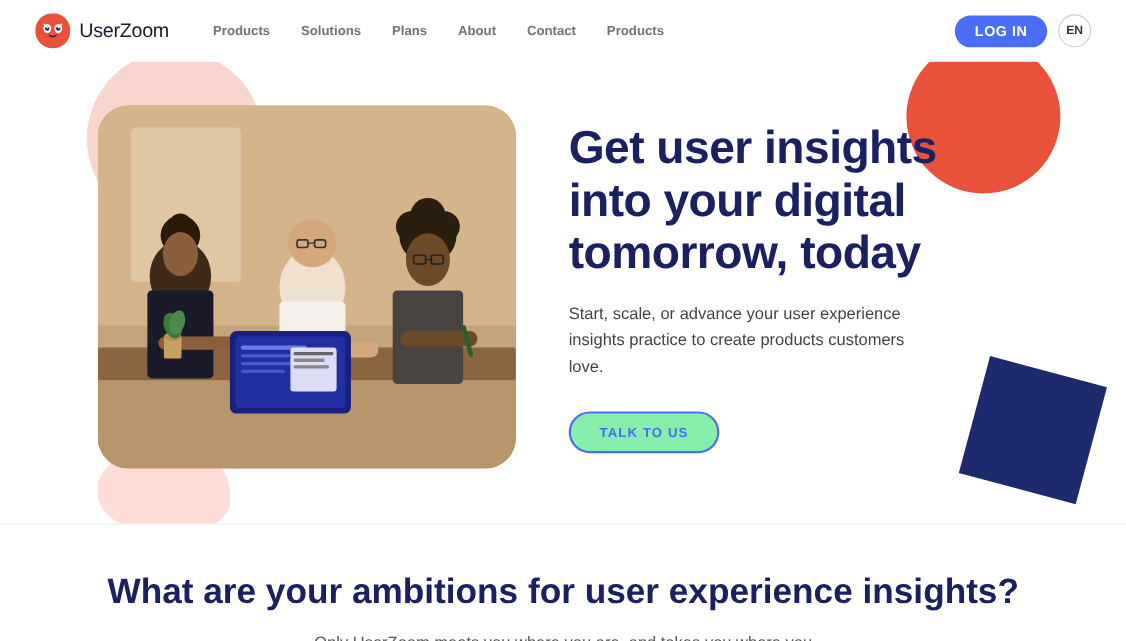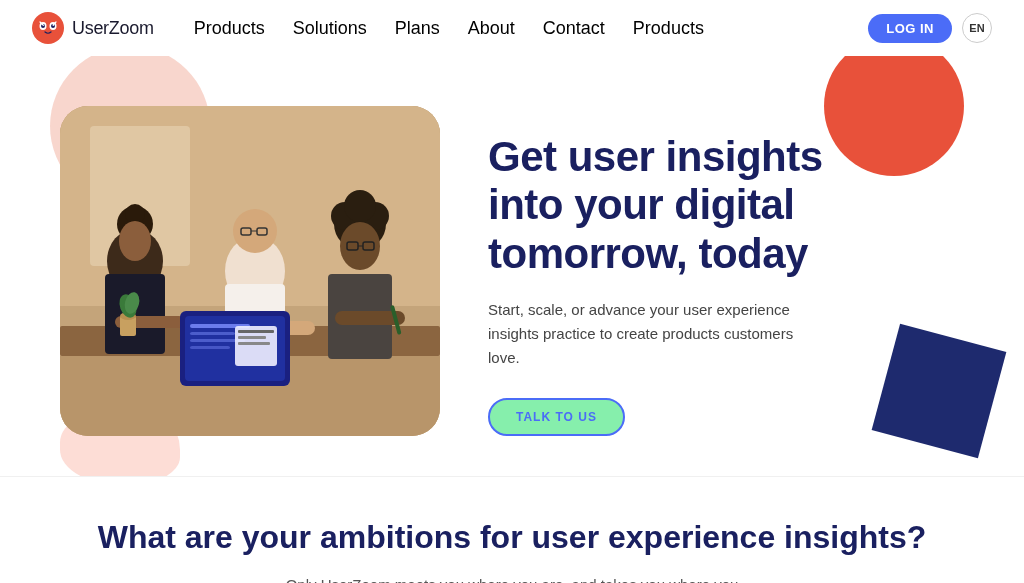--- a/index.html
+++ b/index.html
@@ -38,23 +38,23 @@
       letter-spacing: -0.3px;
     }
     .nav-links {
       display: flex;
       gap: 28px;
       flex: 1;
       list-style: none;
     }
     .nav-links li a {
       text-decoration: none;
-      color: #000000;
-      font-size: 18px;
-      font-weight: 400;
+      color: #737373;
+      font-size: 12px;
+      font-weight: 700;
     }
     .nav-right {
       display: flex;
       align-items: flex-end;
       gap: 10px;
     }
     .btn-login {
       background: #4b6cf7;
       color: #fff;
       border: none;
@@ -77,24 +77,25 @@
       display: flex;
       align-items: center;
       justify-content: center;
       color: #333;
     }
 
     
     .hero {
       position: relative;
       display: flex;
-      align-items: flex-end;
+      align-items: center;
       padding: 30px 60px 40px 60px;
       min-height: 420px;
       overflow: hidden;
+      margin-left: 29px;
     }
 
     
     .deco-circle-top {
       position: absolute;
       top: -10px;
       left: 50px;
       width: 160px;
       height: 160px;
       background: #f5c4b8;

